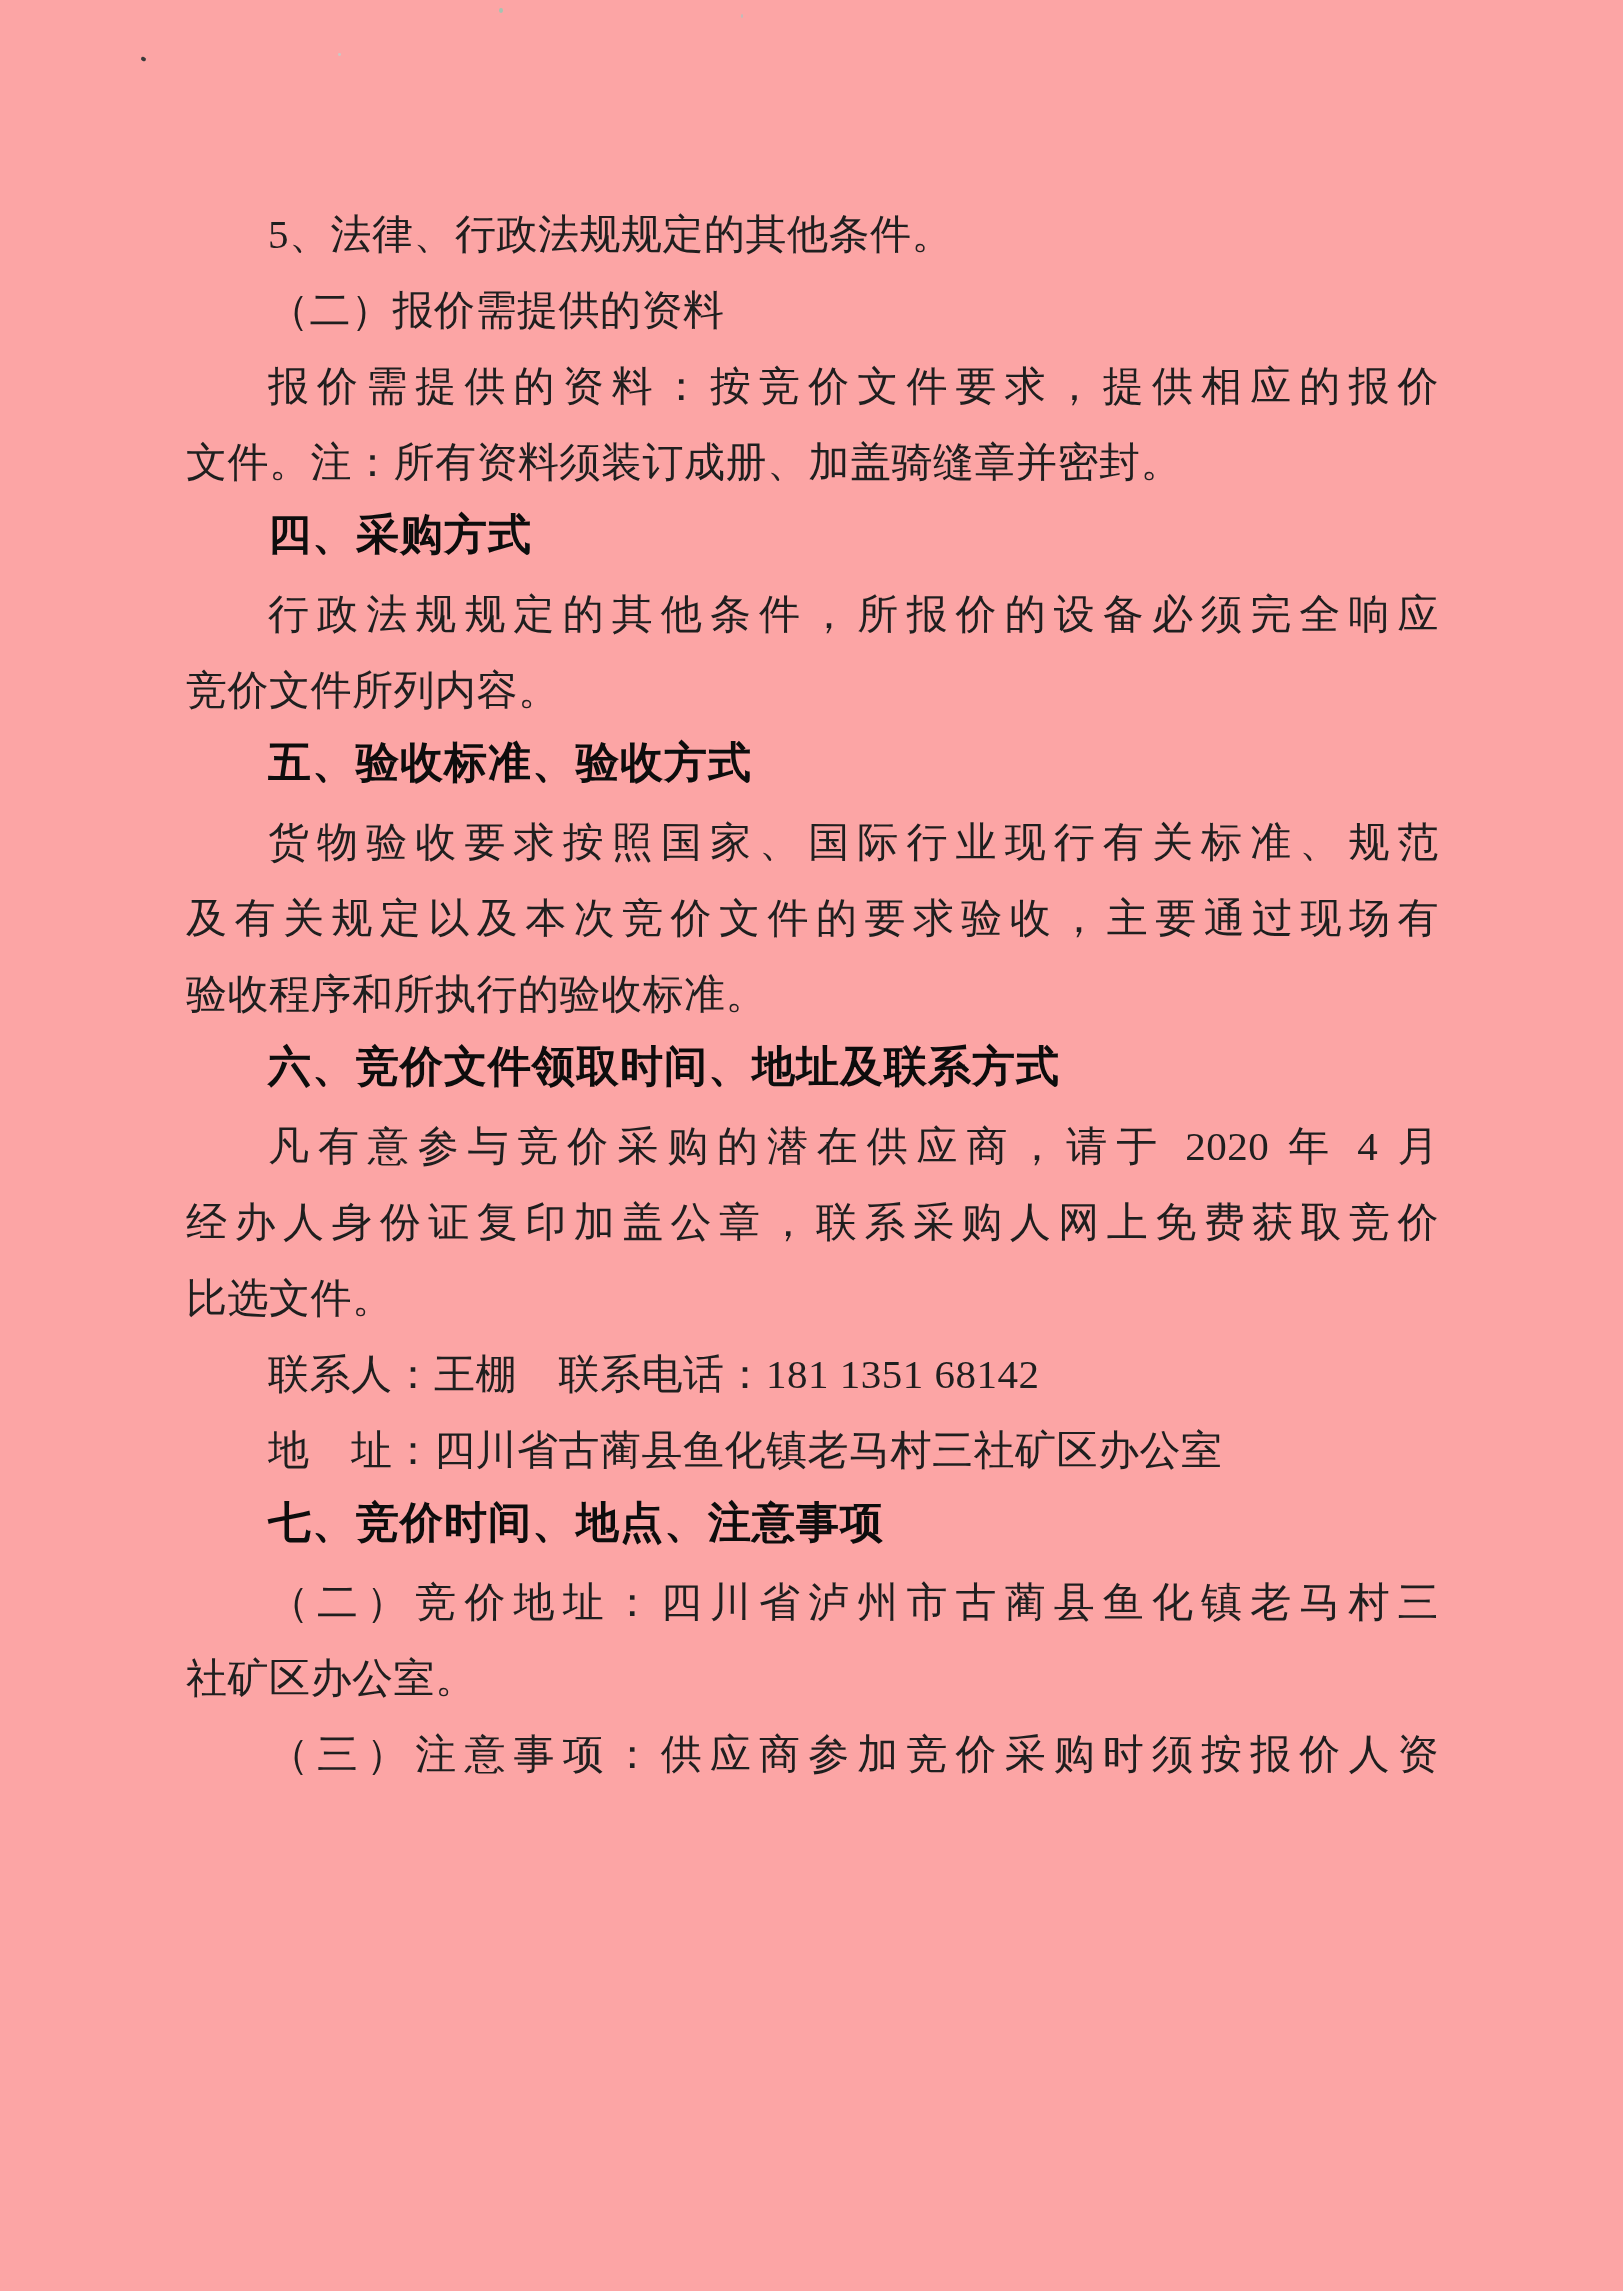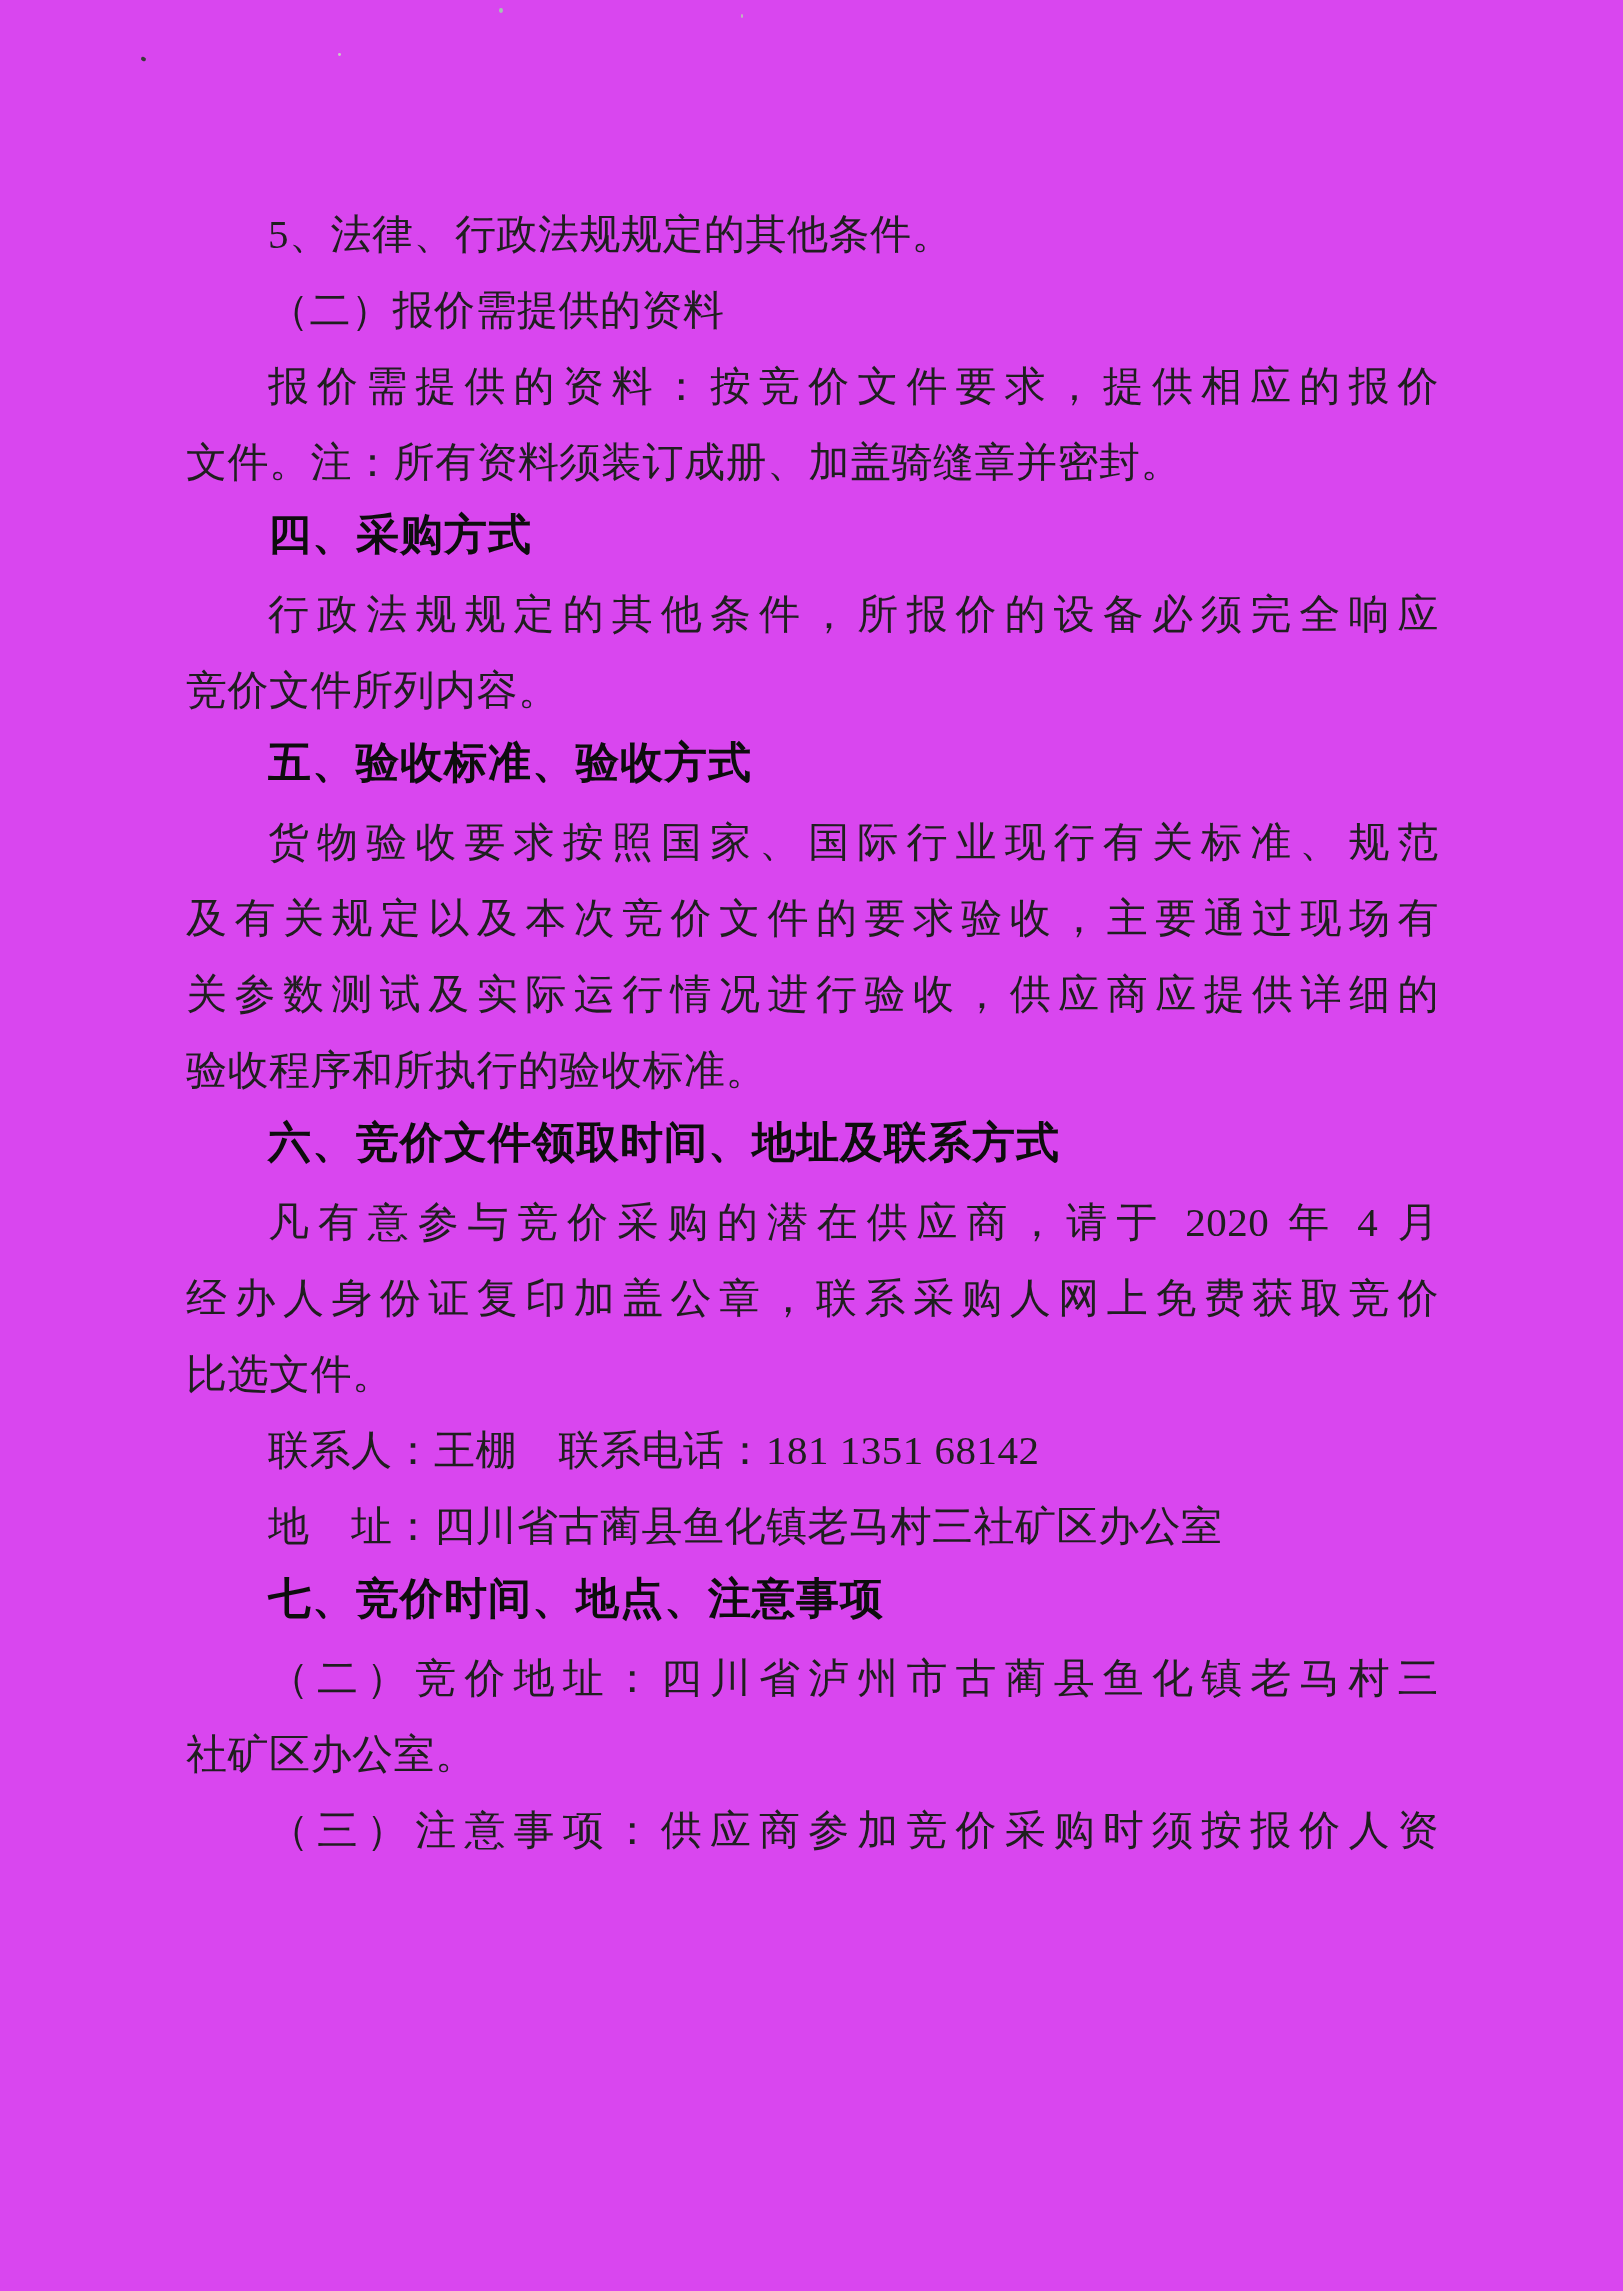--- a/index.html
+++ b/index.html
@@ -1,21 +1,21 @@
 <!DOCTYPE html>
 <html><head>
 <meta charset="utf-8">
 <style>
   html, body { margin: 0; padding: 0; background: #e8e8e8; }
   .page {
     position: relative;
     width: 1623px;
     height: 2292px;
     margin: 0 auto;
-    background: #d946ef;
+    background: #fca5a5;
     overflow: hidden;
   }
   .content {
     position: absolute;
     left: 186px;
     top: 196px;
     width: 1253px;
   }
   .line {
     height: 76px;
@@ -62,21 +62,20 @@
     <div class="line indent">5、法律、行政法规规定的其他条件。</div>
     <div class="line indent">（二）报价需提供的资料</div>
     <div class="line indent full">报价需提供的资料：按竞价文件要求，提供相应的报价</div>
     <div class="line">文件。注：所有资料须装订成册、加盖骑缝章并密封。</div>
     <div class="line indent heading">四、采购方式</div>
     <div class="line indent full">行政法规规定的其他条件，所报价的设备必须完全响应</div>
     <div class="line">竞价文件所列内容。</div>
     <div class="line indent heading">五、验收标准、验收方式</div>
     <div class="line indent full">货物验收要求按照国家、国际行业现行有关标准、规范</div>
     <div class="line full">及有关规定以及本次竞价文件的要求验收，主要通过现场有</div>
-    <div class="line full">关参数测试及实际运行情况进行验收，供应商应提供详细的</div>
     <div class="line">验收程序和所执行的验收标准。</div>
     <div class="line indent heading">六、竞价文件领取时间、地址及联系方式</div>
     <div class="line indent full">凡有意参与竞价采购的潜在供应商，请于 2020 年 4 月</div>
     <div class="line full">经办人身份证复印加盖公章，联系采购人网上免费获取竞价</div>
     <div class="line">比选文件。</div>
     <div class="line indent">联系人：王棚　联系电话：181 1351 68142</div>
     <div class="line indent">地　址：四川省古蔺县鱼化镇老马村三社矿区办公室</div>
     <div class="line indent heading">七、竞价时间、地点、注意事项</div>
     <div class="line indent full">（二）竞价地址：四川省泸州市古蔺县鱼化镇老马村三</div>
     <div class="line">社矿区办公室。</div>

